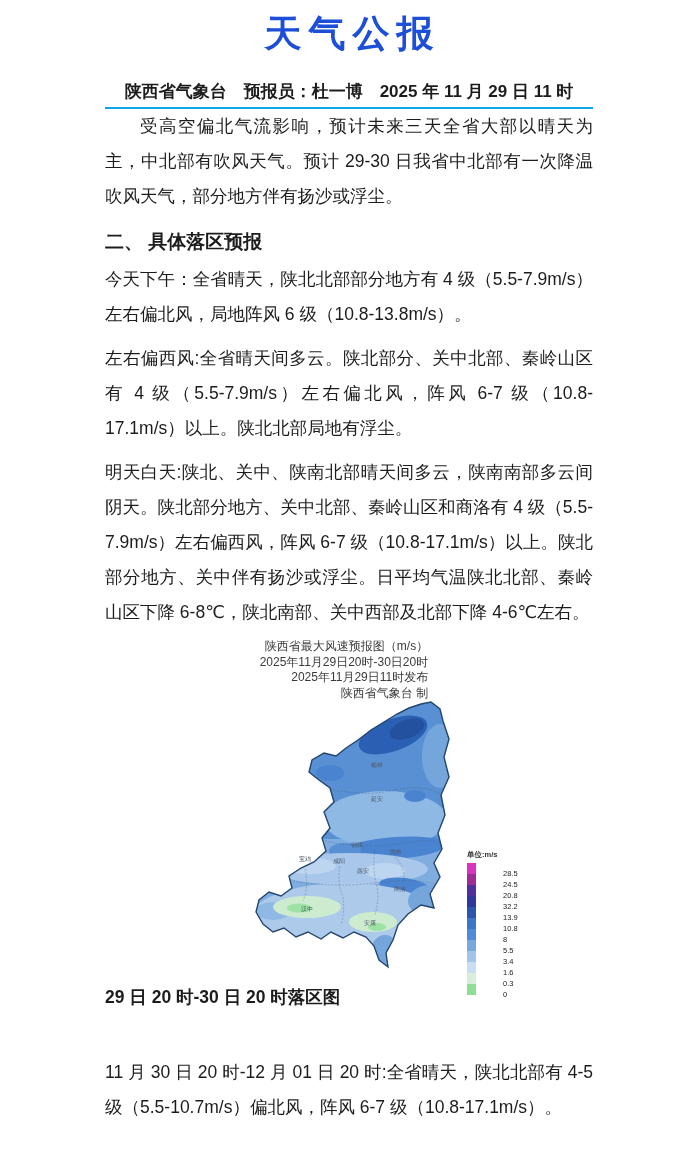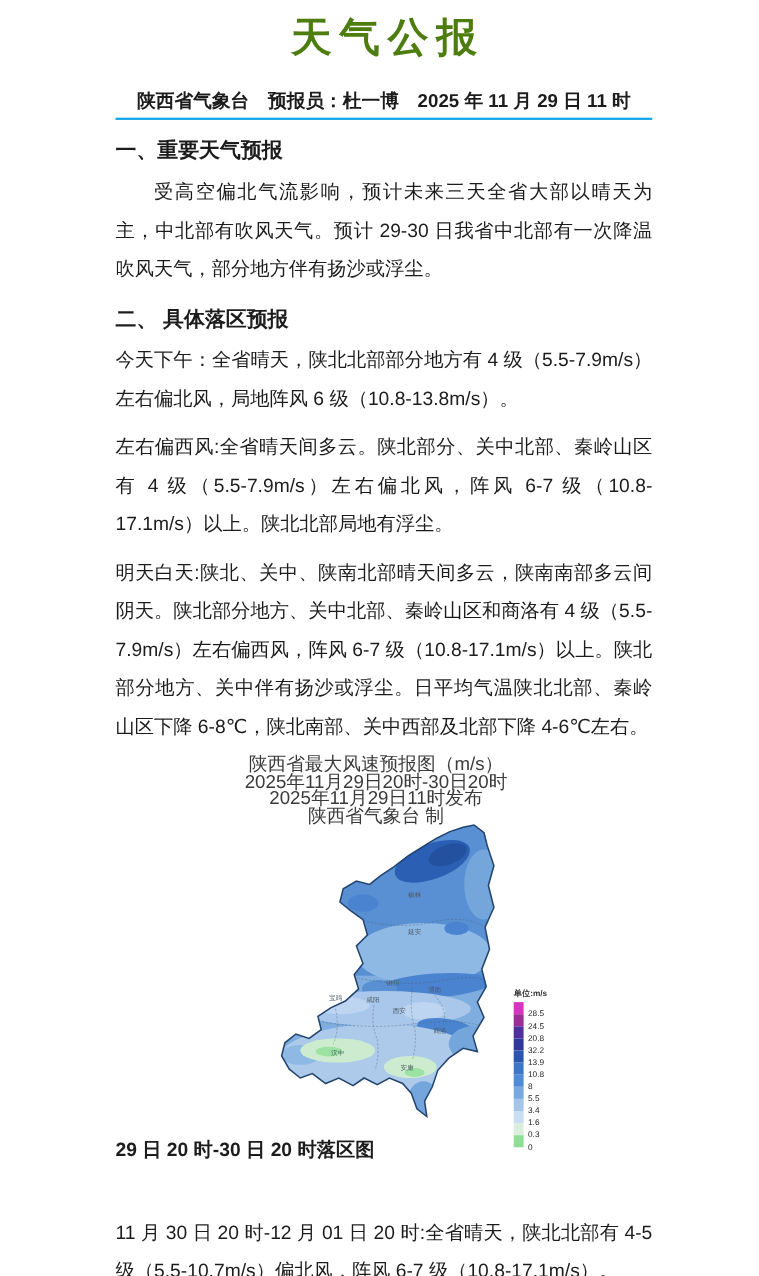--- a/index.html
+++ b/index.html
@@ -18,43 +18,42 @@
     padding-bottom:4px;border-bottom:2px solid #0ea5e9;white-space:nowrap;
   }
   .sec-heading{font-size:19px;font-weight:bold;margin:15px 0 7px;}
   .body-p{font-size:17.5px;line-height:35px;text-align:justify;margin:0 0 9px;}
   .body-p.first-indent{text-indent:2em;}
   .lead{font-weight:normal;}
   
   .map-block{position:relative;height:338px;margin-top:2px;}
   .map-titles{
     position:absolute;top:0;left:50%;transform:translateX(-53%);
-    text-align:center;font-size:17px;line-height:15.5px;color:#3a3a3a;white-space:nowrap;
+    text-align:right;font-size:12px;line-height:15.5px;color:#3a3a3a;white-space:nowrap;
   }
   .map-svg{position:absolute;left:130px;top:62px;}
   .legend{position:absolute;left:362px;top:167px;width:60px;margin-top:44px;}
   .legend-unit{font-size:7.5px;font-weight:bold;color:#333;margin:0 0 3px 0;white-space:nowrap;}
-  .lg-row{height:11px;display:flex;}
+  .lg-row{height:11px;display:flex;gap:23px;}
   .lg-sw{width:9px;height:11px;display:inline-block;}
   .lg-tk{font-size:7.5px;line-height:1;margin-left:4px;color:#222;align-self:flex-end;transform:translateY(3px);}
   .map-caption{text-align:left;font-weight:bold;font-size:17.5px;margin:8px 0 0;}
   .p-d30{margin-top:46px;}
   .city-label{font-size:6px;fill:#4d5a66;}
 </style>
 </head>
 <body>
 
 <div class="page">
   <div class="content">
 
-    <h1 class="doc-title" style="color: #4d7c0f;">天气公报</h1>
+    <h1 class="doc-title" style="color: #1d4ed8;">天气公报</h1>
 
     <div class="byline">陕西省气象台　预报员：杜一博　2025 年 11 月 29 日 11 时</div>
 
-    <h3 class="sec-heading">一、重要天气预报</h3>
     <p class="body-p first-indent">受高空偏北气流影响，预计未来三天全省大部以晴天为主，中北部有吹风天气。预计 29-30 日我省中北部有一次降温吹风天气，部分地方伴有扬沙或浮尘。</p>
 
     <h3 class="sec-heading">二、 具体落区预报</h3>
 
     <p class="body-p"><span class="lead">今天下午：</span><span>全省晴天，陕北北部部分地方有 4 级（5.5-7.9m/s）左右偏北风，局地阵风 6 级（10.8-13.8m/s）。</span></p>
 
     <p class="body-p"><span class="lead">左右偏西风:</span><span>全省晴天间多云。陕北部分、关中北部、秦岭山区有 4 级（5.5-7.9m/s）左右偏北风，阵风 6-7 级（10.8-17.1m/s）以上。陕北北部局地有浮尘。</span></p>
 
     <p class="body-p"><span class="lead">明天白天:</span><span>陕北、关中、陕南北部晴天间多云，陕南南部多云间阴天。陕北部分地方、关中北部、秦岭山区和商洛有 4 级（5.5-7.9m/s）左右偏西风，阵风 6-7 级（10.8-17.1m/s）以上。陕北部分地方、关中伴有扬沙或浮尘。日平均气温陕北北部、秦岭山区下降 6-8℃，陕北南部、关中西部及北部下降 4-6℃左右。</span></p>
 

